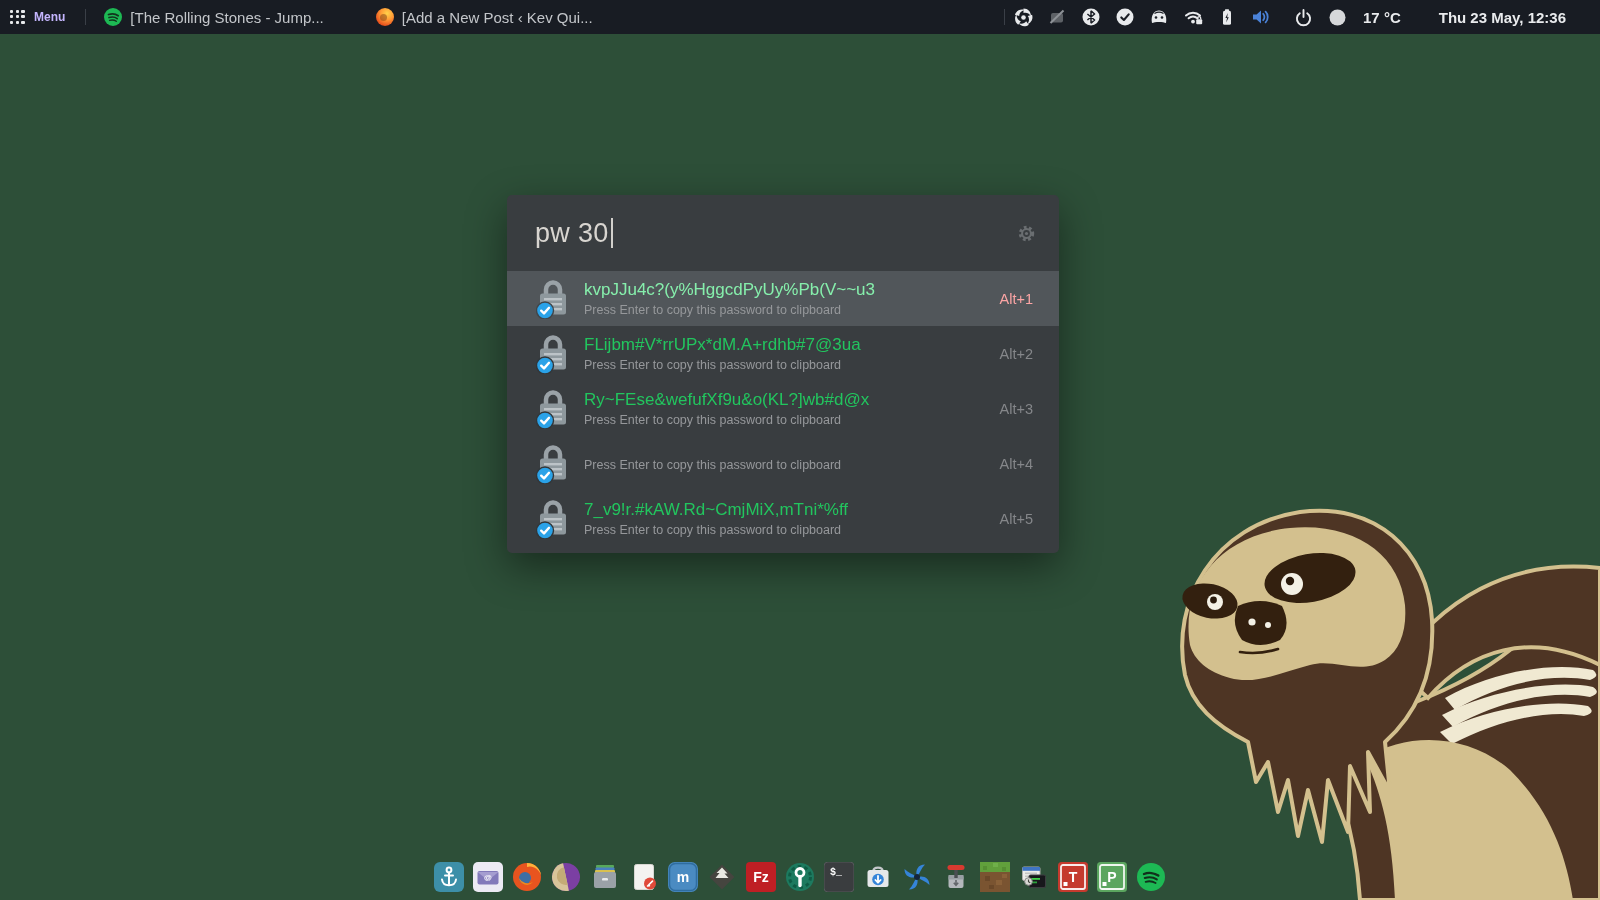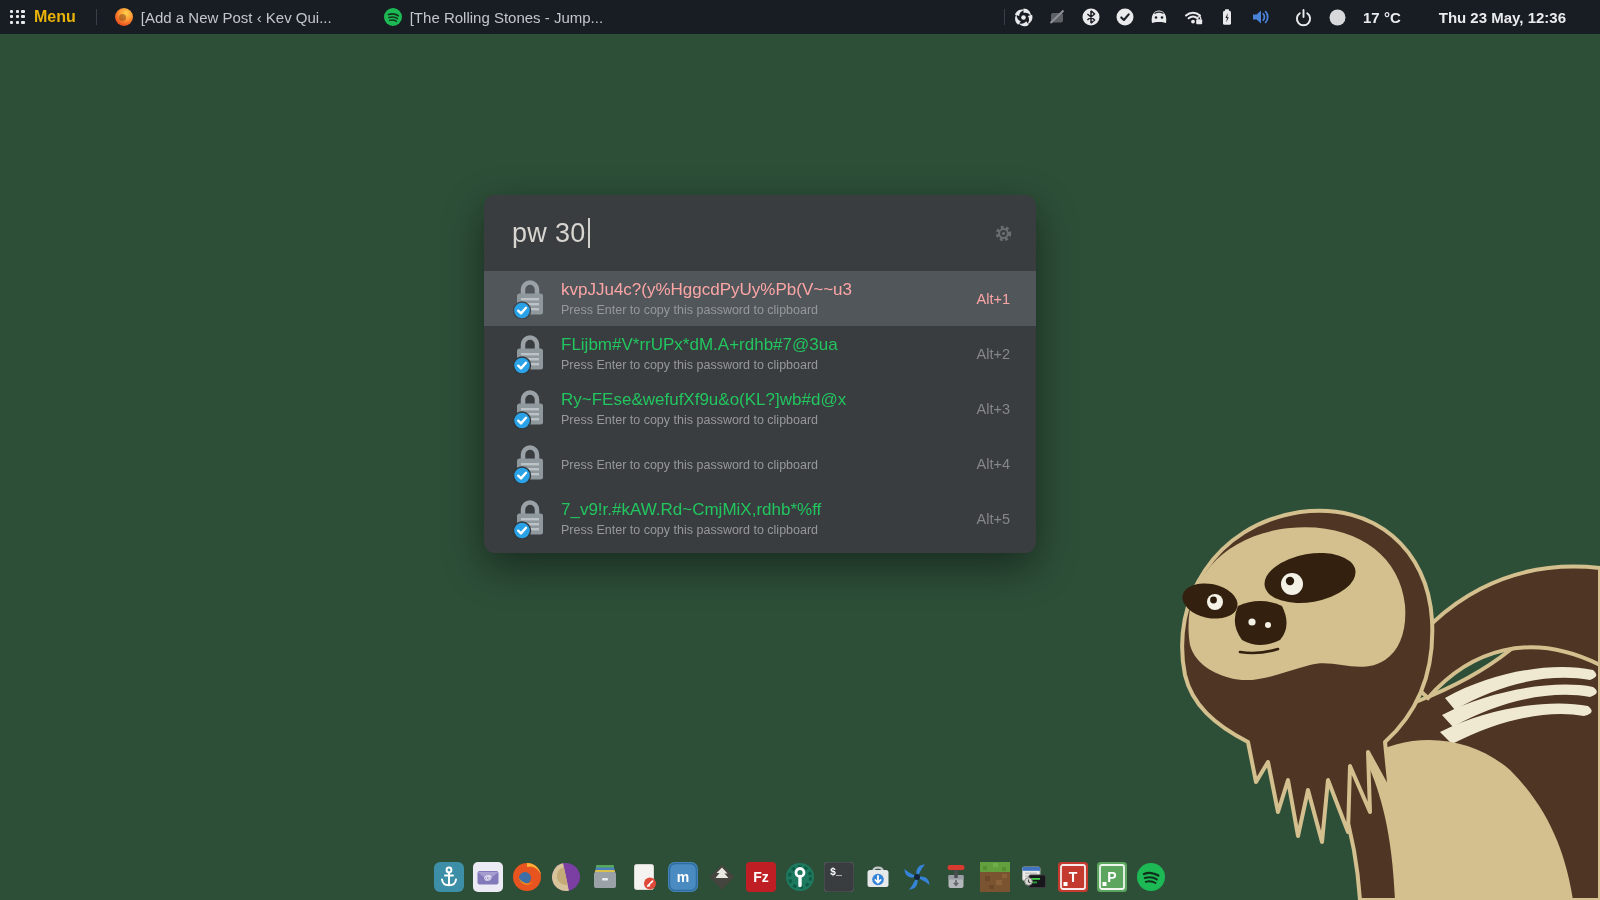--- a/index.html
+++ b/index.html
@@ -7,50 +7,50 @@
   body { font-family:"Liberation Sans", sans-serif; position:relative; background:#2d4f38; }
 
   
   .desktop { position:absolute; inset:0; background:#2d4f38; }
   .sloth { position:absolute; right:0; bottom:0; width:440px; height:420px; }
 
   
   .panel { position:absolute; top:0; left:0; right:0; height:34px; background:#181c23;
            display:flex; align-items:center; color:#c9ccd0; font-size:15px; z-index:50; }
   .menu-btn { display:flex; align-items:center; gap:9px; padding:0 12px 0 10px; height:100%; cursor:default; }
-  .menu-label { font-weight:bold; color:#eab308; font-size:16px; }
+  .menu-label { font-weight:bold; color:#c4b5fd; font-size:12px; }
   .grid-icon { width:15px; height:15px; display:grid; grid-template-columns:repeat(3,1fr); gap:2px; }
   .grid-icon i { width:3.2px; height:3.2px; background:#e8eaec; border-radius:1px; }
   .vsep { width:1px; height:16px; background:#3a3f47; margin:0 8px; }
   .win-btn { display:flex; align-items:center; gap:8px; padding:0 10px; height:100%; margin-right:32px; color:#c3c6ca; }
   .win-btn .w-ico { width:18px; height:18px; flex:none; display:flex; align-items:center; justify-content:center; }
   .ff-circle { width:18px; height:18px; border-radius:50%;
       background:radial-gradient(circle at 62% 30%, #ffd24a 0%, #ff9a35 38%, #e8541f 72%, #cf3412 100%); position:relative; }
   .ff-circle::after { content:""; position:absolute; left:4px; top:6px; width:7px; height:7px; border-radius:50%; background:#8a4a18; opacity:.55; }
   .panel-spacer { flex:1; }
   .tray { display:flex; align-items:center; gap:14px; height:100%; padding-right:22px; }
   .tray-ico { width:20px; height:20px; display:flex; align-items:center; justify-content:center; }
   .temp, .clock { font-weight:bold; color:#e9ebed; white-space:nowrap; }
   .temp { margin:0 10px 0 2px; }
   .clock { margin:0 12px 0 14px; }
 
   
-  .launcher { position:absolute; left:484px; top:195px; width:552px; background:#393d40;
-              border-radius:11px; box-shadow:0 14px 40px rgba(0,0,0,.45); overflow:hidden; z-index:40; }
+  .launcher { position:absolute; left:507px; top:195px; width:552px; background:#393d40;
+              border-radius:5px; box-shadow:0 14px 40px rgba(0,0,0,.45); overflow:hidden; z-index:40; }
   .search-row { height:76px; display:flex; align-items:center; padding:0 26px 0 28px; position:relative; }
   .query { font-size:27px; color:#d8d5d0; letter-spacing:.3px; }
   .caret { display:inline-block; width:2px; height:30px; background:#d2d0cc; margin-left:2px; vertical-align:-5px; }
   .gear-btn { position:absolute; right:24px; top:30px; width:17px; height:17px; opacity:.85; }
   .result-list { padding-bottom:7px; }
   .row { display:flex; align-items:center; height:55px; padding:0 26px 0 29px; }
   .row.selected { background:#51565a; }
   .lock { width:34px; height:40px; flex:none; }
   .r-text { margin-left:14px; min-width:0; }
   .r-title { font-size:17px; color:#22c55e; white-space:nowrap; }
-  .row.selected .r-title { color:#fca5a5; }
+  .row.selected .r-title { color:#86efac; }
   .r-sub { font-size:12.5px; color:#96989b; margin-top:3px; }
   .r-short { margin-left:auto; font-size:14.5px; color:#85878a; padding-left:10px; }
   .row.selected .r-short { color:#fca5a5; }
 
   
   .dock { position:absolute; bottom:8px; left:50%; transform:translateX(-50%);
           display:flex; align-items:flex-end; gap:9px; z-index:30; }
   .dock-icon { width:30px; height:30px; position:relative; }
   .dock-icon svg { position:absolute; inset:0; }
   .dock-glyph { position:absolute; inset:0; display:flex; align-items:center; justify-content:center;
@@ -111,35 +111,35 @@
         <i></i>
         <i></i>
       </span>
     <span class="menu-label">Menu</span>
   </div>
   <span class="vsep"></span>
 
 
   <div class="win-btn">
     <span class="w-ico">
-        <span class="ff-circle"></span>
-      </span>
-    <span>[Add a New Post ‹ Kev Qui...</span>
-  </div>
-
-  <div class="win-btn">
-    <span class="w-ico">
       <svg width="18" height="18" viewBox="-9 -9 18 18">
           <circle r="9" fill="#1db954"></circle>
         <path d="M-4.5,-2.5 C-1,-3.6 3,-3 5.2,-1.2" stroke="#12351d" stroke-width="1.8" fill="none" stroke-linecap="round"></path>
         <path d="M-4,.6 C-1,-.3 2.4,.2 4.2,1.7" stroke="#12351d" stroke-width="1.6" fill="none" stroke-linecap="round"></path>
         <path d="M-3.4,3.4 C-1,2.7 1.6,3.1 3.3,4.3" stroke="#12351d" stroke-width="1.4" fill="none" stroke-linecap="round"></path>
         </svg>
     </span>
     <span>[The Rolling Stones - Jump...</span>
+  </div>
+
+  <div class="win-btn">
+    <span class="w-ico">
+        <span class="ff-circle"></span>
+      </span>
+    <span>[Add a New Post ‹ Kev Qui...</span>
   </div>
 
   <div class="panel-spacer"></div>
 
   <span class="vsep"></span>
   <div class="tray">
 
     <span class="tray-ico">
       <svg width="19" height="19" viewBox="-9.5 -9.5 19 19">
           <g fill="#e8eaec">
@@ -315,21 +315,21 @@
       <svg class="lock" viewBox="0 0 34 40">
         <path d="M10,17 V10.5 a7,7 0 0 1 14,0 V17" fill="none" stroke="#9aa2a7" stroke-width="4.5"></path>
         <rect x="4" y="14.5" width="26" height="21" rx="2.5" fill="#8e989d"></rect>
         <rect x="8" y="19" width="18" height="2.4" fill="#bcc3c7"></rect>
           <rect x="8" y="24" width="18" height="2.4" fill="#bcc3c7"></rect>
           <rect x="8" y="29" width="18" height="2.4" fill="#bcc3c7"></rect>
         <circle cx="9" cy="31.5" r="8.5" fill="#2aa2e8" stroke="#32373a" stroke-width="1.4"></circle>
         <path d="M5.2,31.7 L8,34.4 L13,28.8" stroke="#fff" stroke-width="2.4" fill="none" stroke-linecap="round" stroke-linejoin="round"></path>
       </svg>
       <div class="r-text">
-        <div class="r-title">7_v9!r.#kAW.Rd~CmjMiX,rdhb*%ff</div>
+        <div class="r-title">7_v9!r.#kAW.Rd~CmjMiX,mTni*%ff</div>
         <div class="r-sub">Press Enter to copy this password to clipboard</div>
       </div>
       <span class="r-short">Alt+5</span>
     </div>
 
   </div>
 </div>
 
 <div class="dock">
 

